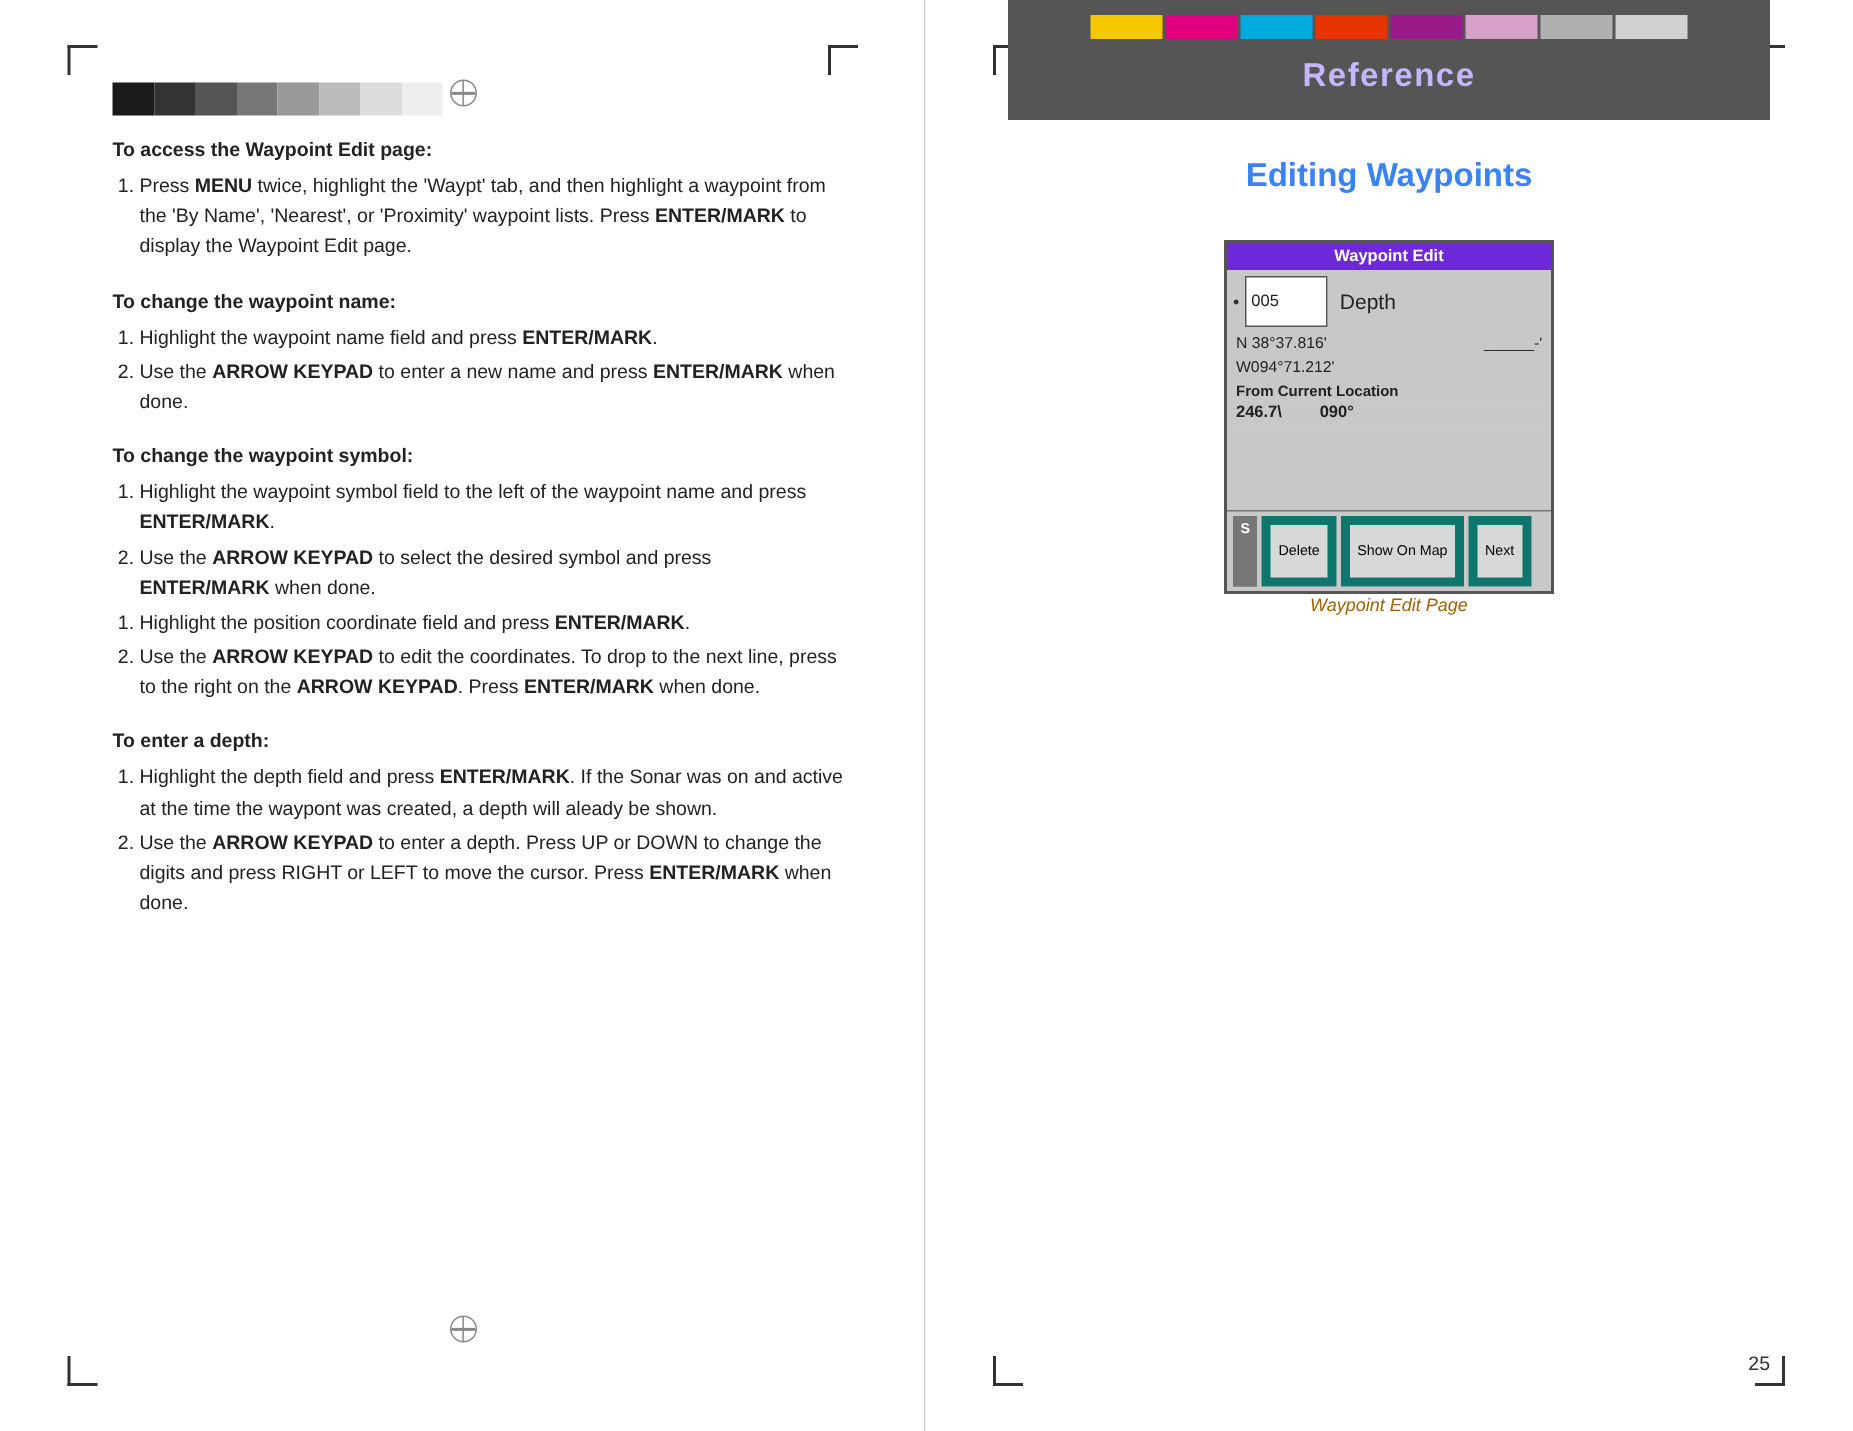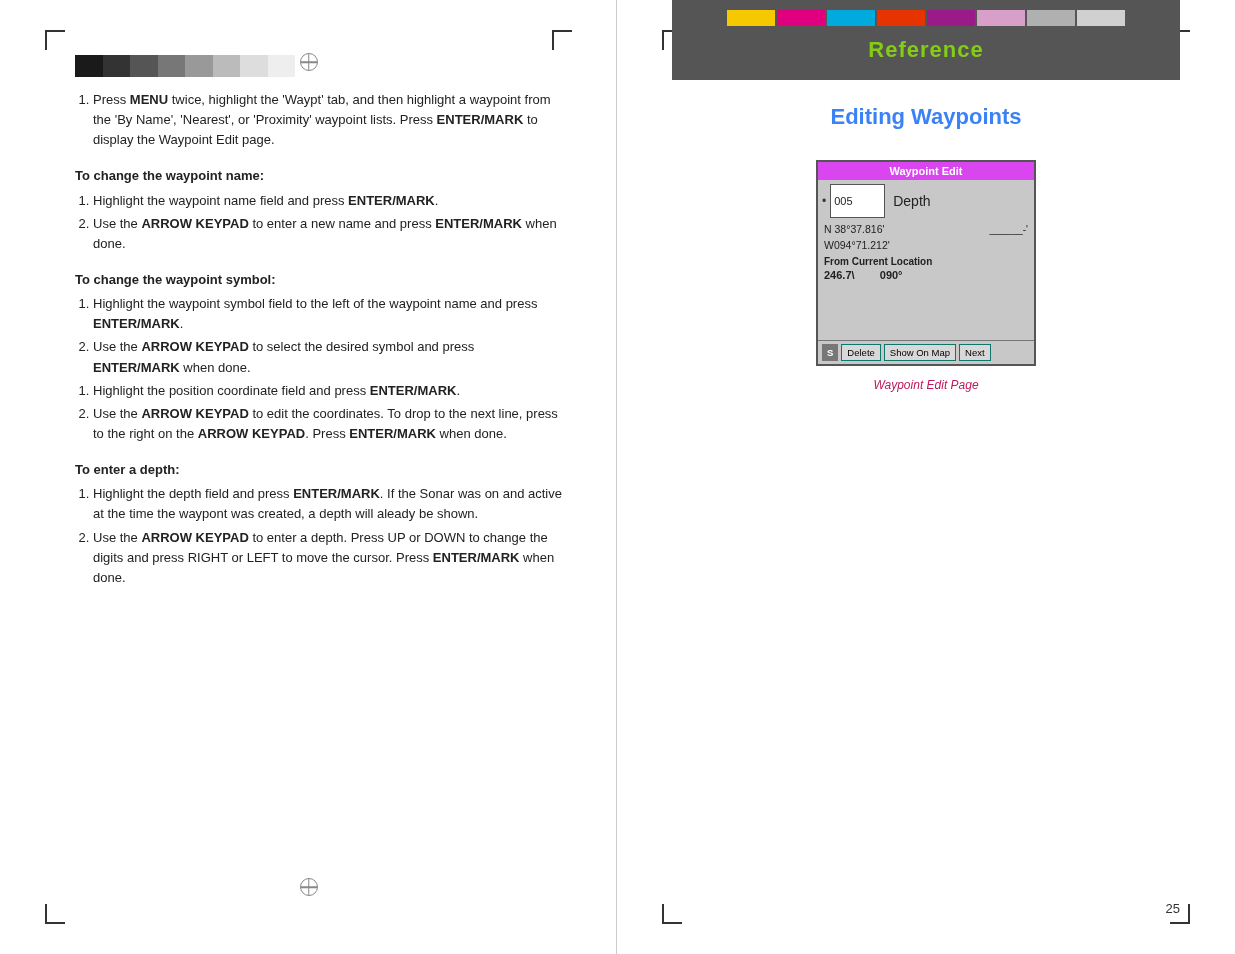--- a/index.html
+++ b/index.html
@@ -168,21 +168,21 @@
       height: 80px;
       display: flex;
       flex-direction: column;
       justify-content: center;
       align-items: center;
       position: relative;
       margin-bottom: 0;
     }
 
     .reference-label {
-      color: #84cc16;
+      color: #c4b5fd;
       font-size: 22px;
       font-weight: bold;
       margin-top: 20px;
       letter-spacing: 1px;
     }
 
     .section-title {
       font-size: 22px;
       font-weight: bold;
       color: #3b82f6;
@@ -201,21 +201,21 @@
 
     .wp-edit-screen {
       width: 220px;
       border: 2px solid #555;
       background: #d0d0d0;
       font-size: 11px;
       font-family: Arial, sans-serif;
     }
 
     .wp-edit-titlebar {
-      background: #d946ef;
+      background: #6d28d9;
       color: #fff;
       text-align: center;
       padding: 3px 0;
       font-size: 11px;
       font-weight: bold;
     }
 
     .wp-edit-row1 {
       display: flex;
       align-items: center;
@@ -280,40 +280,40 @@
     .wp-buttons {
       display: flex;
       background: #c8c8c8;
       border-top: 1px solid #777;
       padding: 3px 4px;
       gap: 3px;
     }
 
     .wp-btn {
       background: #d8d8d8;
-      border: 1px solid #0f766e;
+      border: 6px solid #0f766e;
       font-size: 9.5px;
-      padding: 2px 5px;
+      padding: 12px 5px;
       cursor: pointer;
     }
 
     .wp-btn-s {
       background: #777;
       color: #fff;
       border: 1px solid #777;
       font-size: 9.5px;
       padding: 2px 4px;
       font-weight: bold;
     }
 
     .wp-caption {
       font-style: italic;
       font-size: 12px;
-      color: #be185d;
-      margin-top: 12px;
+      color: #a16207;
+      margin-top: 0;
       text-align: center;
     }
 
     .right-content {
       padding: 0 10px;
     }
 
     
     .divider-v {
       position: absolute;
@@ -349,20 +349,21 @@
       <div class="seg" style="background:#dddddd;"></div>
       <div class="seg" style="background:#eeeeee;"></div>
     </div>
 
     <div class="crosshair">
       <div class="crosshair-icon"></div>
     </div>
 
     <div class="content-left">
 
+      <div class="section-heading">To access the Waypoint Edit page:</div>
       <ol>
         <li>Press <span class="bold">MENU</span> twice, highlight the 'Waypt' tab, and then highlight a waypoint from the 'By Name', 'Nearest', or 'Proximity' waypoint lists. Press <span class="bold">ENTER/MARK</span> to display the Waypoint Edit page.</li>
       </ol>
 
       <div class="section-heading">To change the waypoint name:</div>
       <ol>
         <li>Highlight the waypoint name field and press <span class="bold">ENTER/MARK</span>.</li>
         <li>Use the <span class="bold">ARROW KEYPAD</span> to enter a new name and press <span class="bold">ENTER/MARK</span> when done.</li>
       </ol>
 

